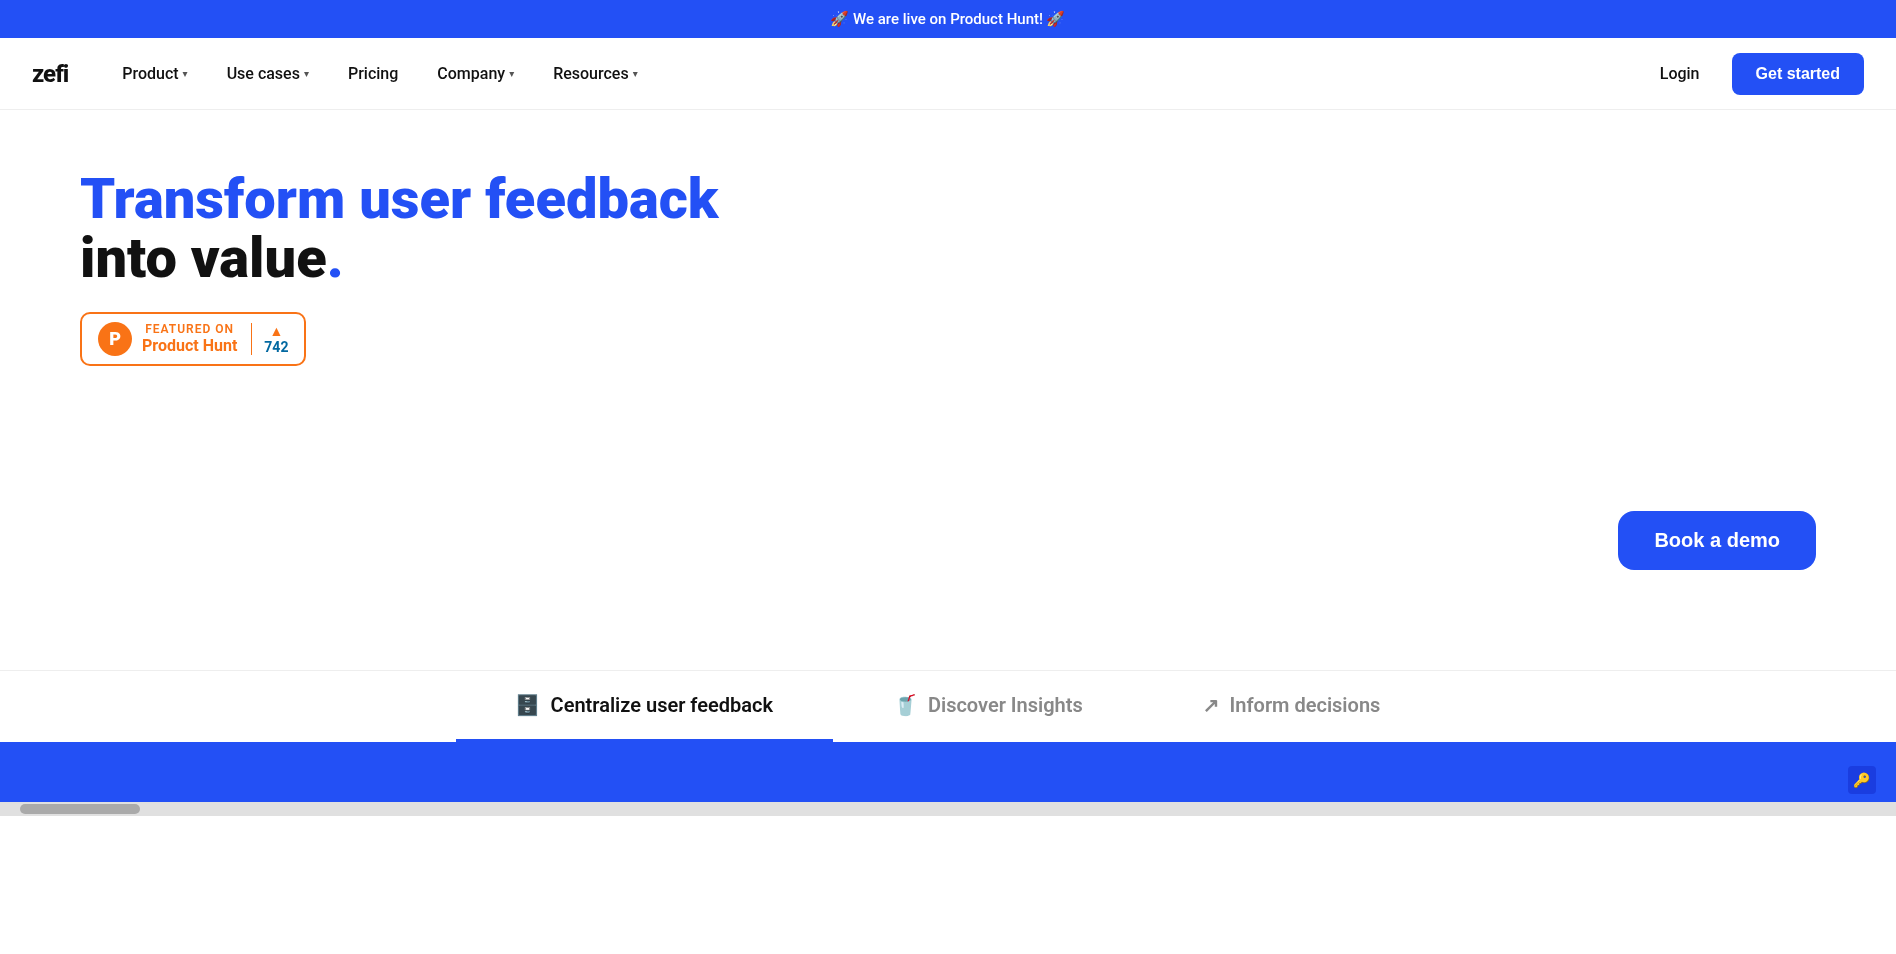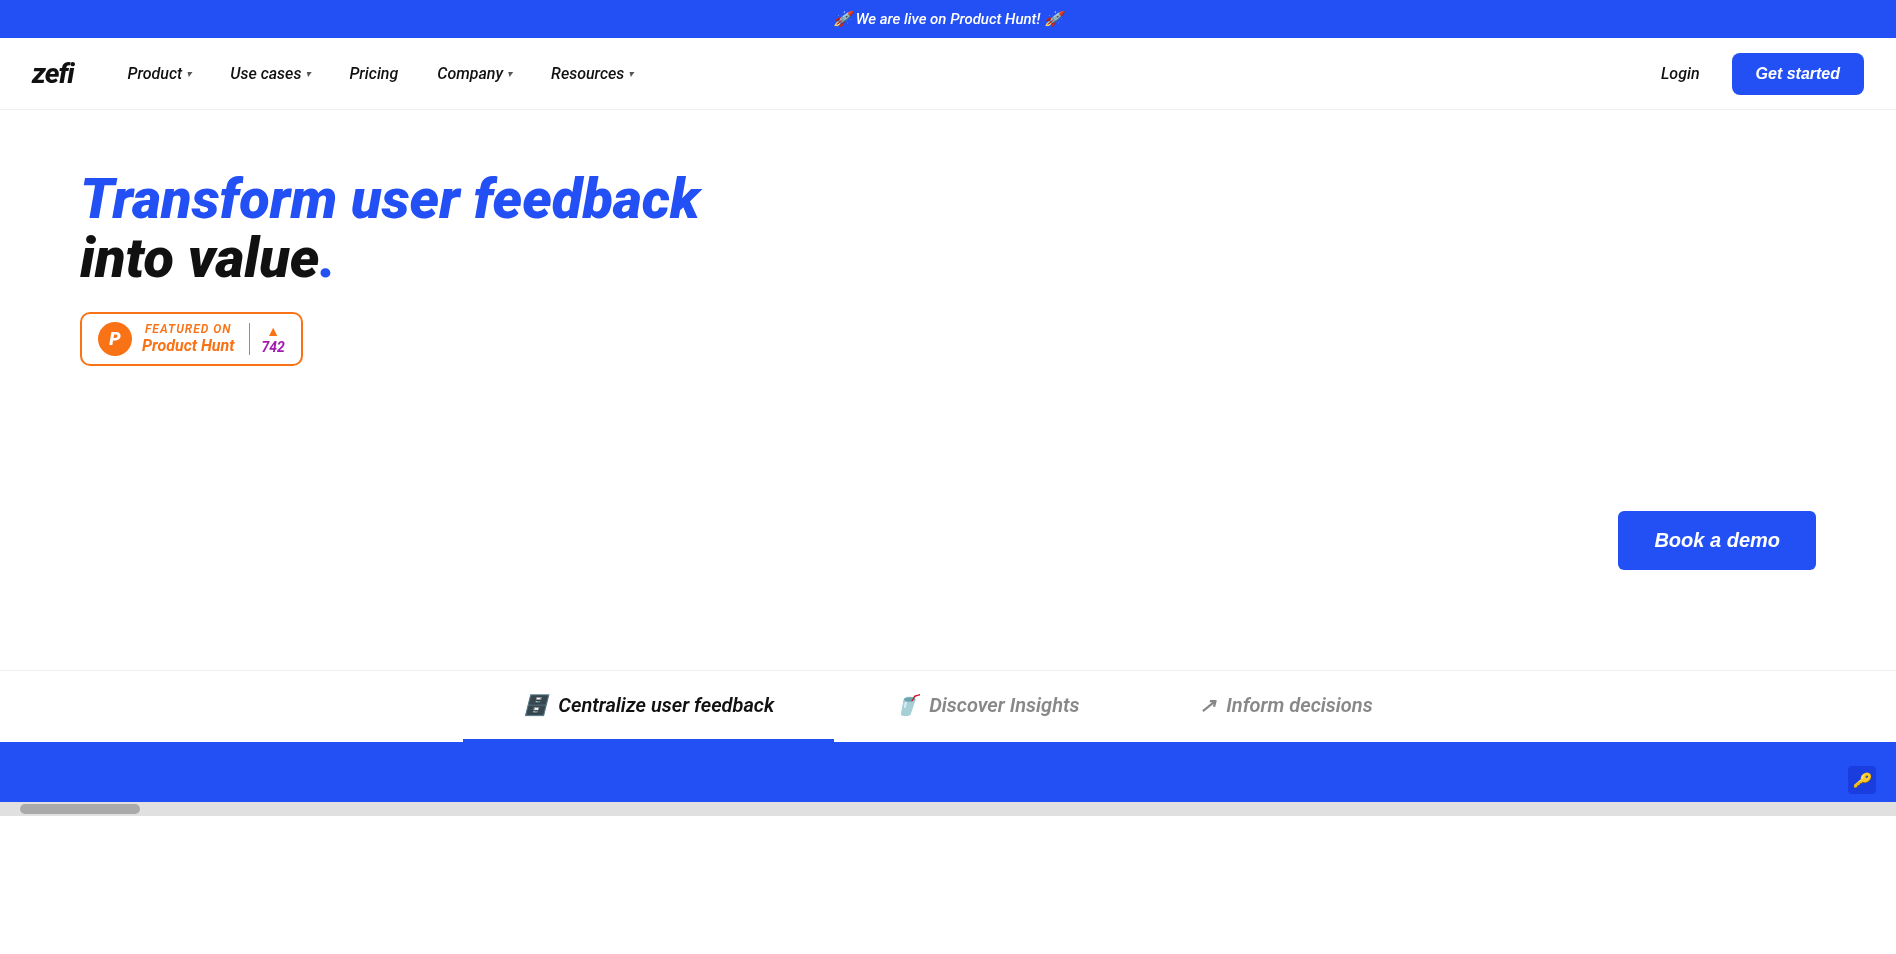--- a/index.html
+++ b/index.html
@@ -1,15 +1,15 @@
 <!DOCTYPE html>
 <html><head>
   <meta charset="utf-8">
   <style>
-    * { margin: 0; padding: 0; box-sizing: border-box; font-style: italic; }
+    * { margin: 0; padding: 0; box-sizing: border-box; }
     body { font-family: -apple-system, BlinkMacSystemFont, 'Segoe UI', Roboto, sans-serif; background: #fff; overflow-x: hidden; }
 
     
     .top-banner {
       background: #2350f5;
       color: #fff;
       text-align: center;
       padding: 10px 0;
       font-size: 15px;
       font-weight: 500;
@@ -20,21 +20,21 @@
     .navbar {
       display: flex;
       align-items: center;
       padding: 0 32px;
       height: 72px;
       border-bottom: 1px solid #eee;
       background: #fff;
       position: relative;
     }
     .logo {
-      font-size: 28px;
+      font-size: 24px;
       font-weight: 800;
       color: #111;
       letter-spacing: -1px;
       margin-right: 40px;
       text-decoration: none;
     }
     .nav-links {
       display: flex;
       align-items: center;
       gap: 11px;
@@ -156,32 +156,32 @@
       padding-left: 12px;
       margin-left: 4px;
     }
     .ph-arrow {
       color: #f97316;
       font-size: 14px;
     }
     .ph-count {
       font-size: 14px;
       font-weight: 700;
-      color: #a21caf;
+      color: #0369a1;
     }
 
     
     .book-demo-btn {
       position: absolute;
       right: 80px;
       bottom: 100px;
       background: #2350f5;
       color: #fff;
       border: none;
-      border-radius: 6px;
+      border-radius: 16px;
       padding: 18px 36px;
       font-size: 20px;
       font-weight: 700;
       cursor: pointer;
     }
 
     
     .tabs-section {
       display: flex;
       justify-content: center;

